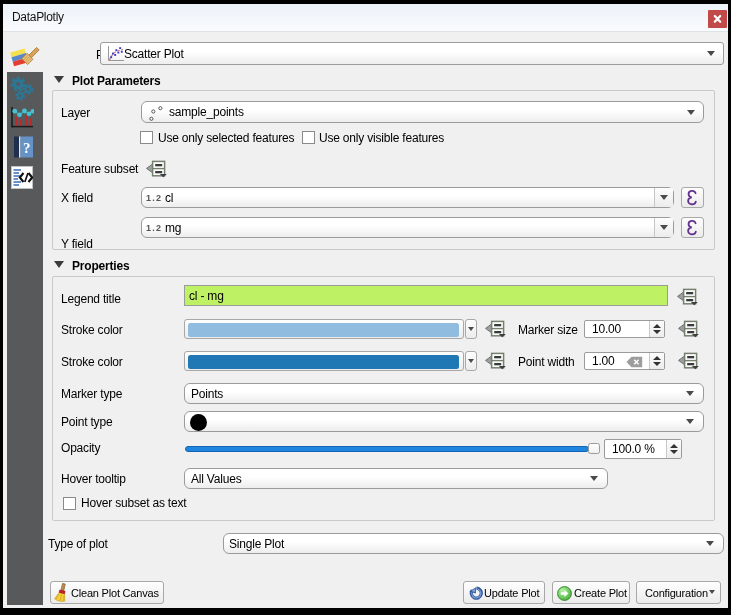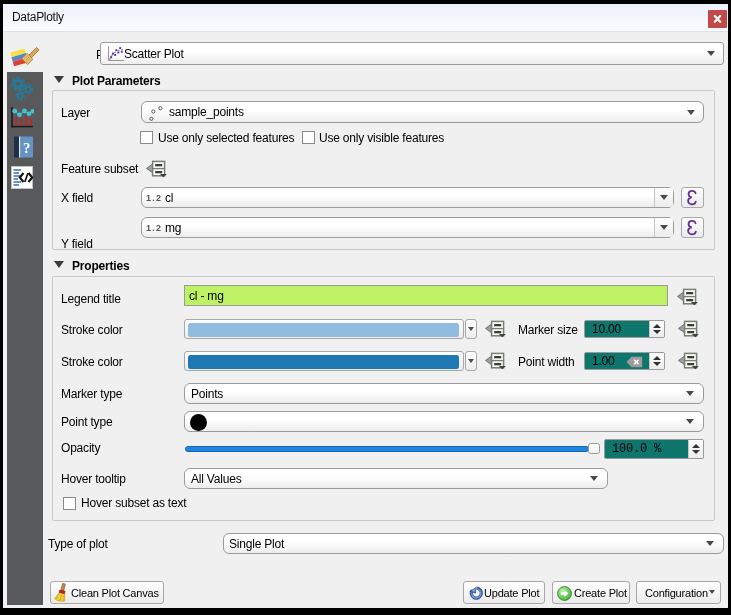--- a/index.html
+++ b/index.html
@@ -12,21 +12,21 @@
 .lbl{position:absolute;white-space:nowrap;}
 .combo{position:absolute;background:linear-gradient(#ffffff 40%,#ededed);border:1px solid #9b9b9b;border-radius:6px;box-sizing:border-box;}
 .ctxt{position:absolute;left:8px;top:50%;transform:translateY(-50%);white-space:nowrap;}
 .car{position:absolute;width:0;height:0;border-left:4px solid transparent;border-right:4px solid transparent;border-top:5px solid #4a4a4a;top:50%;margin-top:-2.5px;}
 .tbi{position:absolute;background:#bef264;border:1px solid #9b9b9b;border-radius:0;box-sizing:border-box;}
 .cb{position:absolute;width:13px;height:13px;background:#fff;border:1px solid #8a8a8a;box-sizing:border-box;}
 .grphdr{position:absolute;font-weight:bold;white-space:nowrap;}
 .tri{position:absolute;width:0;height:0;border-left:5px solid transparent;border-right:5px solid transparent;border-top:7px solid #3c3c3c;}
 .frame{position:absolute;border:1px solid #c9c9c9;border-radius:2px;box-sizing:border-box;}
 .btn{position:absolute;background:linear-gradient(#fefefe,#ebebeb);border:1px solid #a8a8a8;border-radius:3px;box-sizing:border-box;font-size:11px;}
-.spin{position:absolute;background:#0f766e;border:1px solid #9b9b9b;border-radius:2px;box-sizing:border-box;}
+.spin{position:absolute;background:#ffffff;border:1px solid #9b9b9b;border-radius:2px;box-sizing:border-box;}
 .spinarr{position:absolute;right:0;top:0;bottom:0;width:14px;border-left:1px solid #c9c9c9;background:linear-gradient(#fdfdfd,#ececec);}
 .sua{position:absolute;width:0;height:0;border-left:4px solid transparent;border-right:4px solid transparent;left:50%;margin-left:-4px;}
 .ddi{position:absolute;width:22px;height:17px;}
 </style></head>
 <body>
 <div id="win"></div>
 <div id="titlebar"></div>
 <div id="title">DataPlotly</div>
 <div id="closebtn"><svg width="19" height="18" viewBox="0 0 19 18">
       <path d="M6.8,6 L12.2,11.8 M12.2,6 L6.8,11.8" stroke="#fff" stroke-width="2.2" stroke-linecap="round"></path>
@@ -262,21 +262,21 @@
 
 <div class="lbl" style="left:61px;top:415px;">Point type</div>
 <div class="combo" style="left:184px;top:411px;width:520px;height:21px;">
   <span class="abs" style="left:5px;top:1.5px;width:17px;height:17px;border-radius:50%;background:#000;"></span>
   <i class="car" style="right:9px;"></i>
 </div>
 
 <div class="lbl" style="left:61px;top:441px;">Opacity</div>
 <div class="abs" style="left:185px;top:446px;width:404px;height:6px;background:#1e86e0;border:1px solid #1565b4;border-radius:3px;box-sizing:border-box;"></div>
 <div class="abs" style="left:588px;top:443px;width:12px;height:11px;background:linear-gradient(#feffff,#eef0f2);border:1px solid #9a9a9a;border-radius:2.5px;box-sizing:border-box;"></div>
-<div class="spin" style="left:604px;top:439px;width:100px;height:20px;font-family:Liberation Mono, monospace;">
+<div class="spin" style="left:604px;top:439px;width:78px;height:20px;">
   <span class="ctxt" style="left:7px;">100.0 %</span>
   <span class="spinarr">
       <i class="sua" style="top:4px;border-bottom:4px solid #333;"></i>
       <i class="sua" style="bottom:4px;border-top:4px solid #333;"></i>
     </span>
 </div>
 
 <div class="lbl" style="left:61px;top:472px;">Hover tooltip</div>
 <div class="combo" style="left:184px;top:468px;width:424px;height:21px;">
   <span class="ctxt" style="left:6px;">All Values</span>

